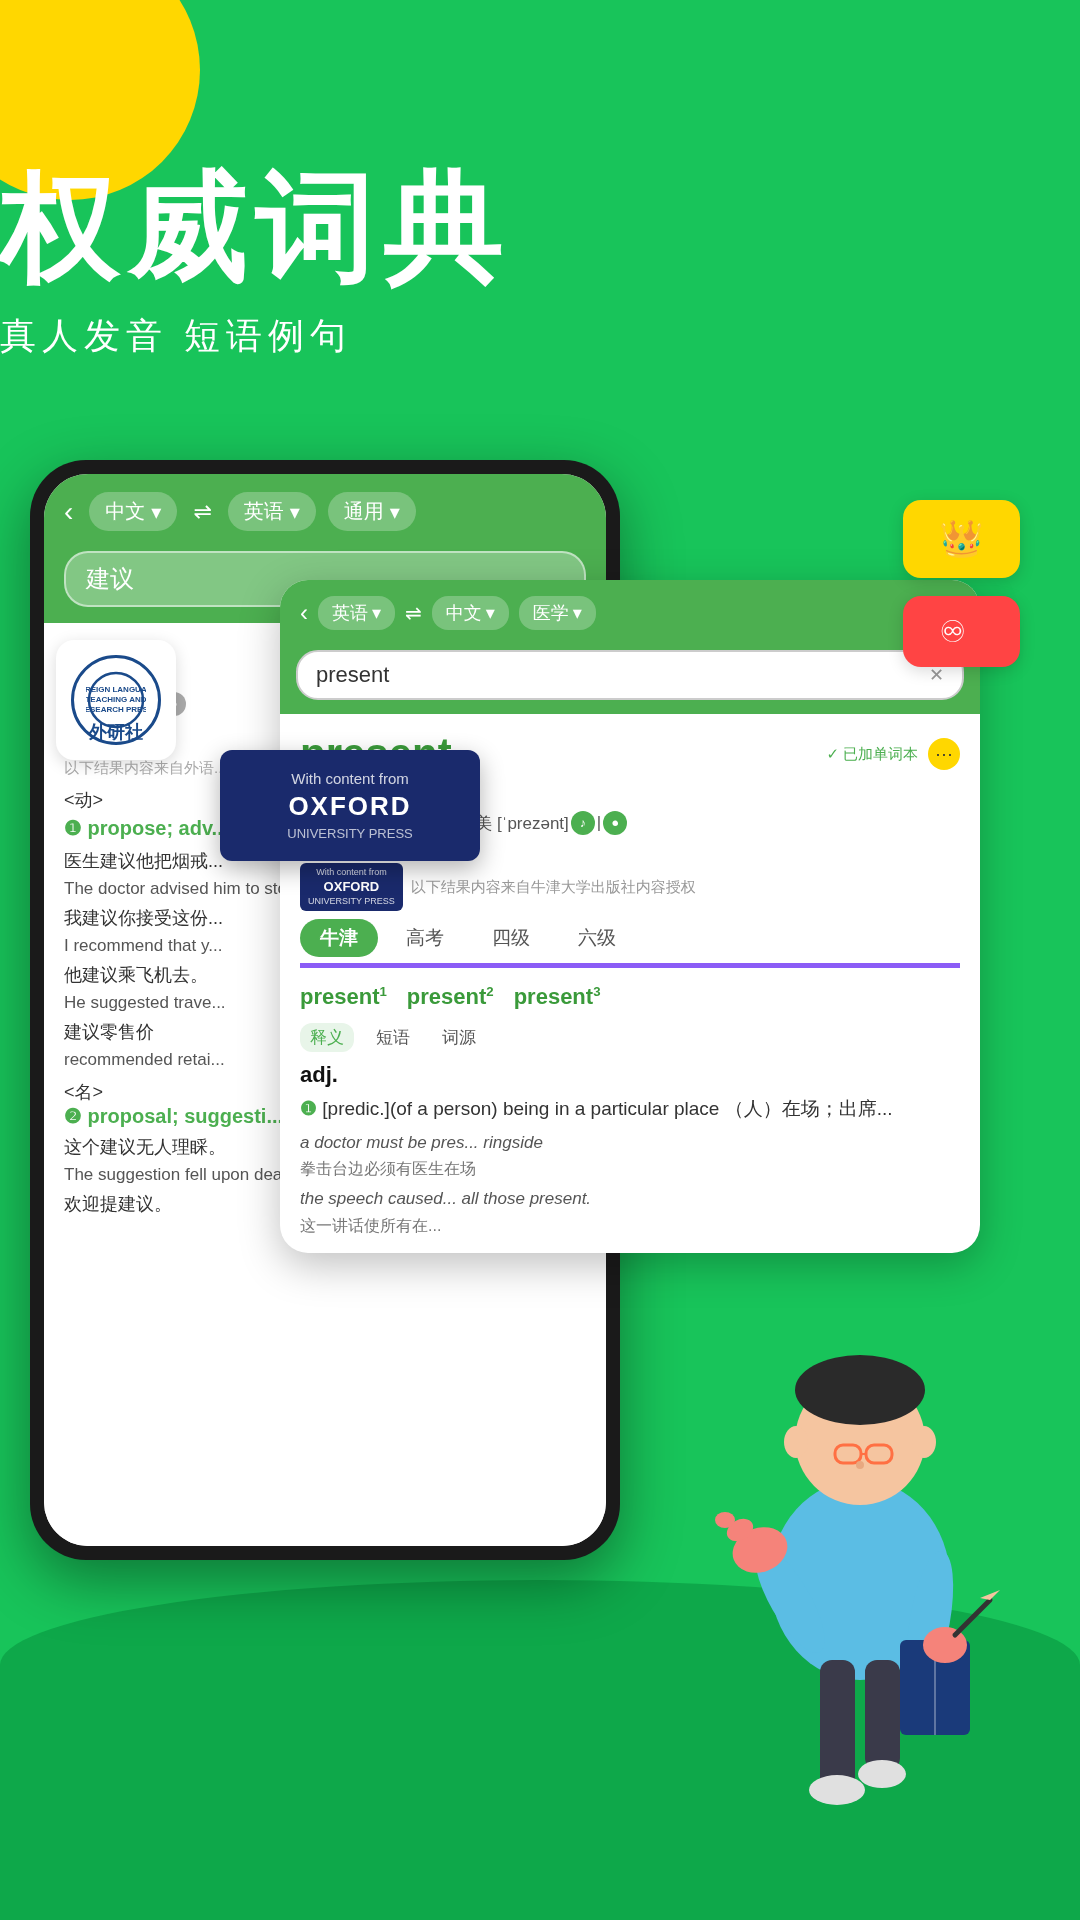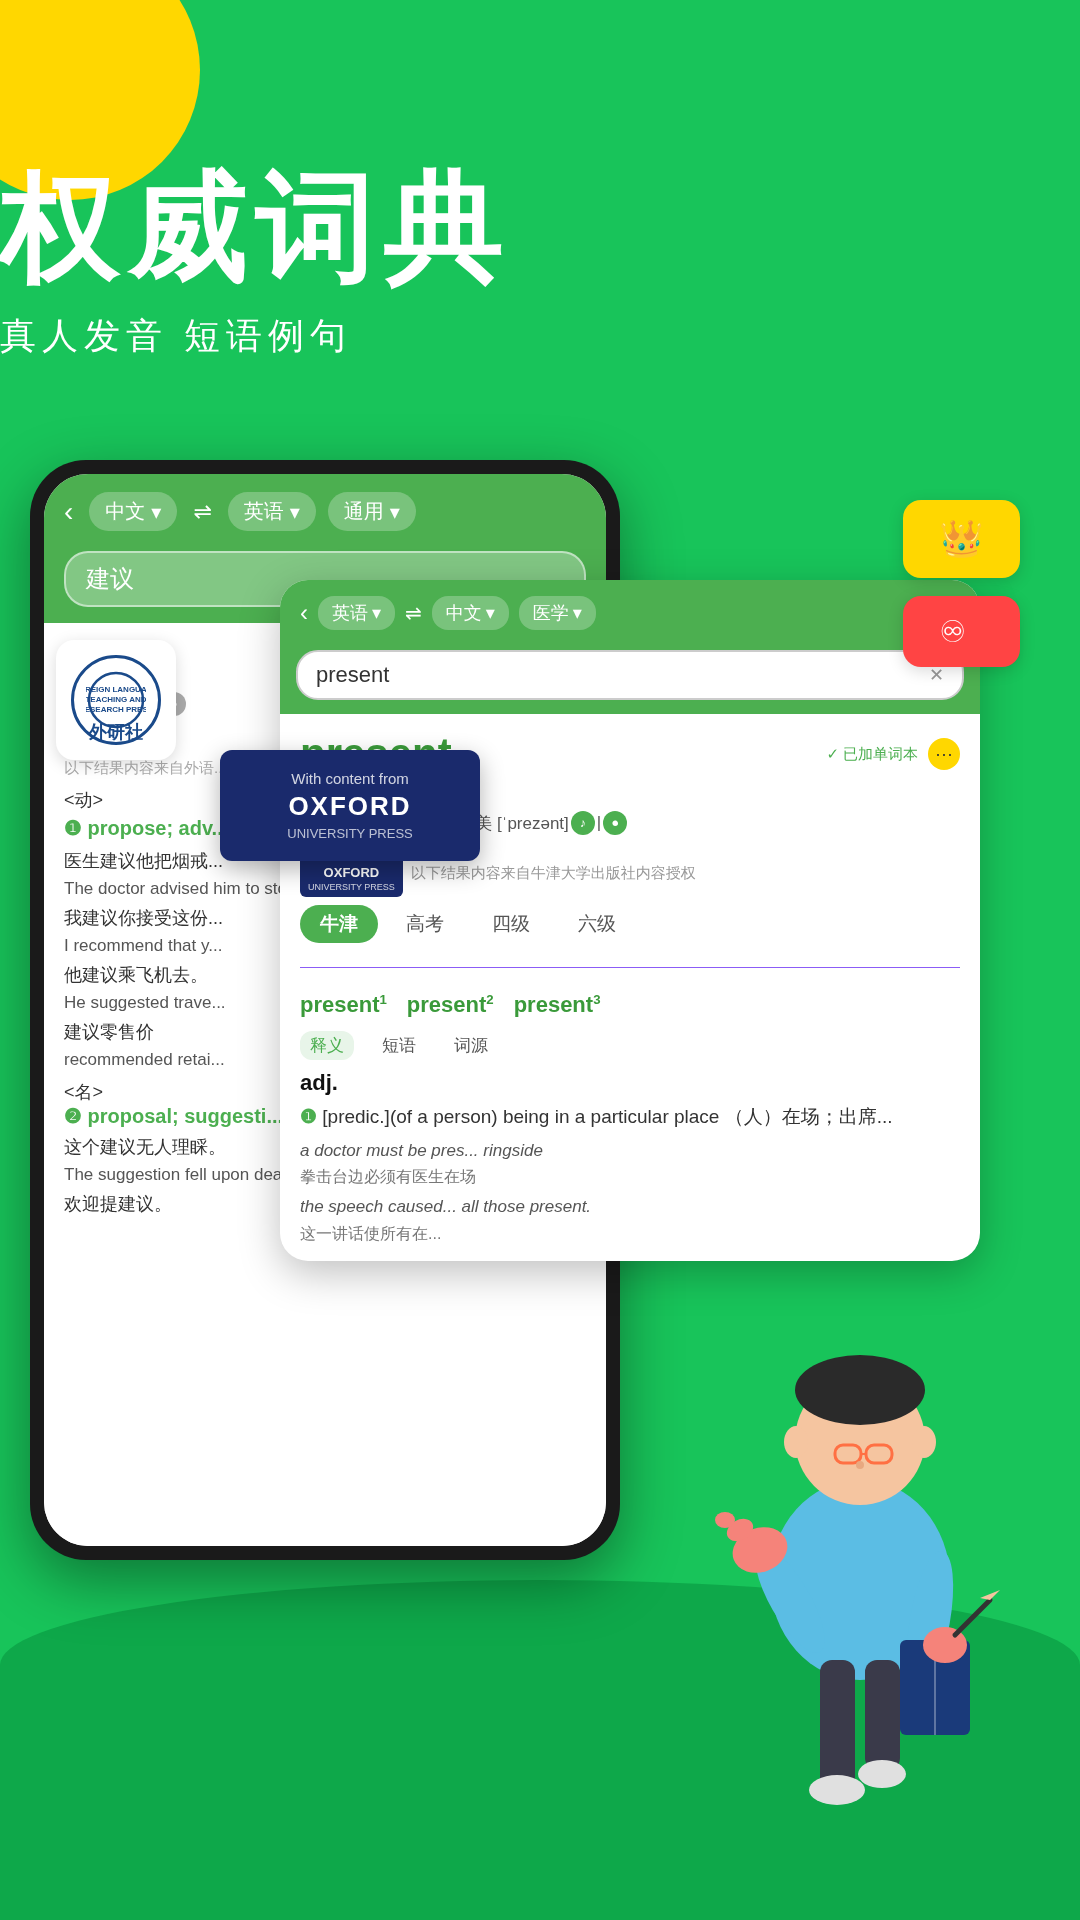--- a/index.html
+++ b/index.html
@@ -319,21 +319,21 @@
 
     .card-level {
       font-size: 17px;
       color: #888;
       margin-bottom: 6px;
     }
 
     .card-pron {
       font-size: 17px;
       color: #555;
-      margin-bottom: 14px;
+      margin-bottom: 28px;
       display: flex;
       align-items: center;
       gap: 2px;
       flex-wrap: wrap;
     }
 
     .card-oxford-logo {
       display: flex;
       align-items: center;
       gap: 8px;
@@ -351,23 +351,23 @@
     }
 
     .oxford-note {
       font-size: 15px;
       color: #999;
     }
 
     .card-tabs {
       display: flex;
       gap: 8px;
-      margin-bottom: 24px;
-      border-bottom: 1px solid #8b5cf6;
-      padding-bottom: 24px;
+      margin-bottom: 16px;
+      border-bottom: 5px solid #8b5cf6;
+      padding-bottom: 6px;
     }
 
     .card-tab {
       padding: 6px 20px;
       border-radius: 20px;
       font-size: 19px;
       color: #555;
     }
 
     .card-tab.active {
@@ -385,21 +385,21 @@
 
     .card-meaning-word {
       font-size: 22px;
       color: #3a9a3a;
       font-weight: 700;
       text-align: right;
     }
 
     .card-sub-tabs {
       display: flex;
-      gap: 18px;
+      gap: 12px;
       margin-bottom: 10px;
     }
 
     .card-sub-tab {
       font-size: 17px;
       color: #555;
       padding: 3px 10px;
       border-radius: 12px;
     }
 

